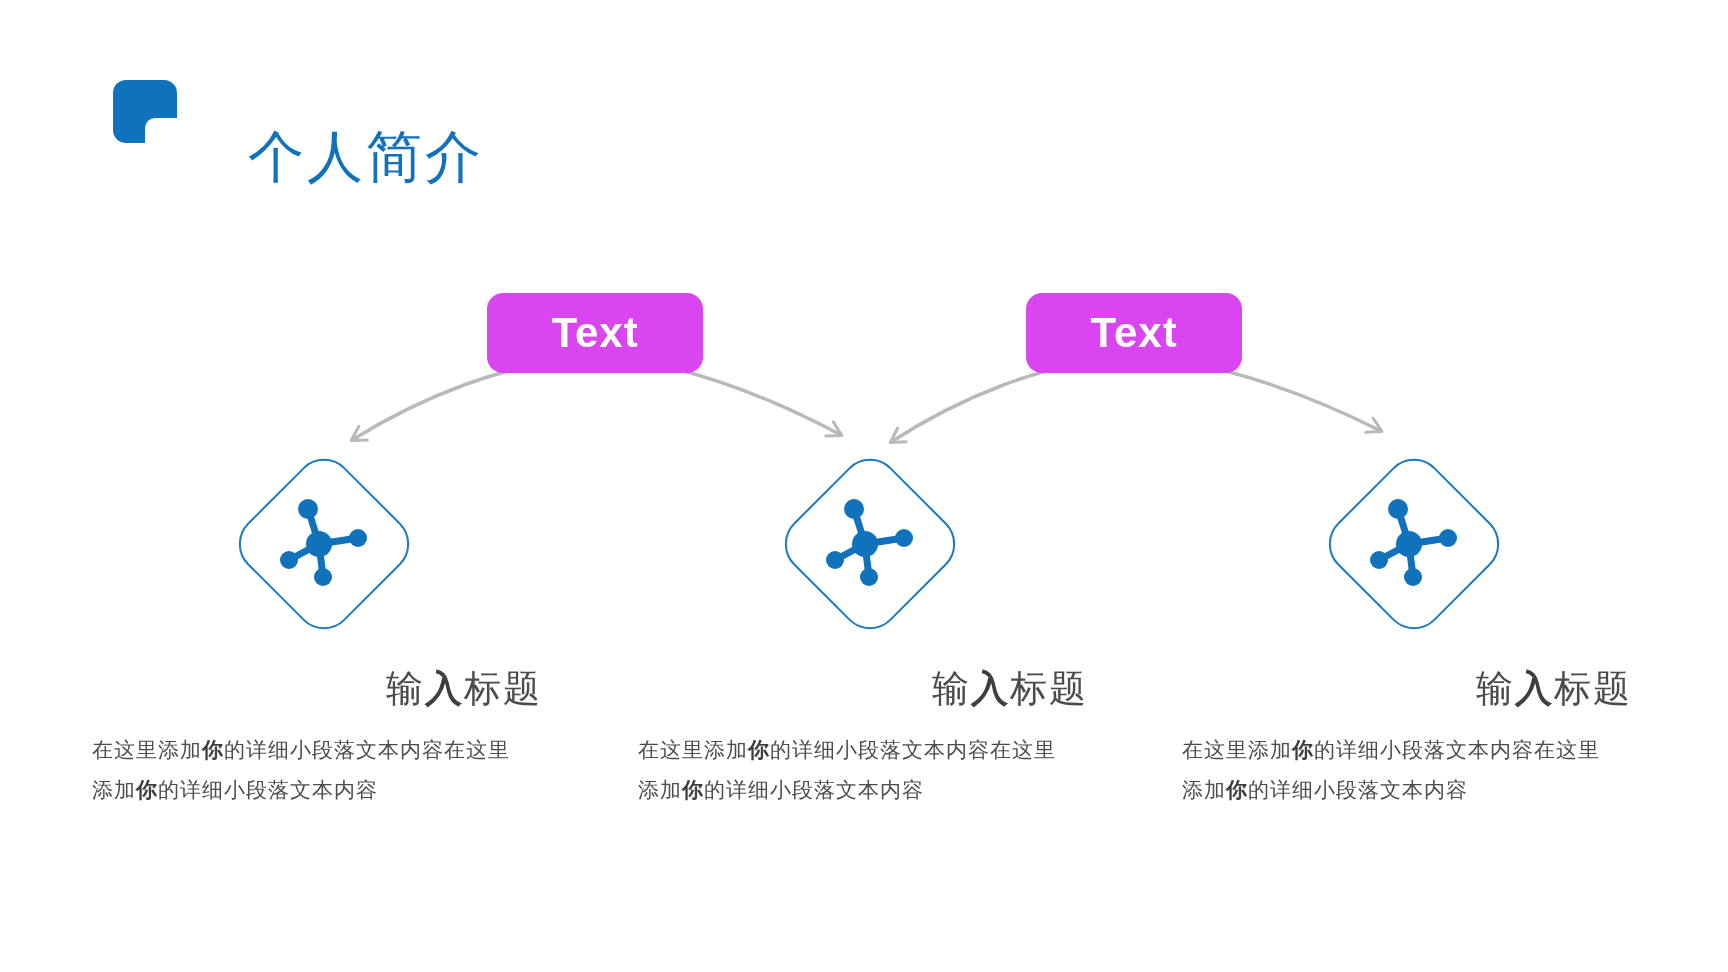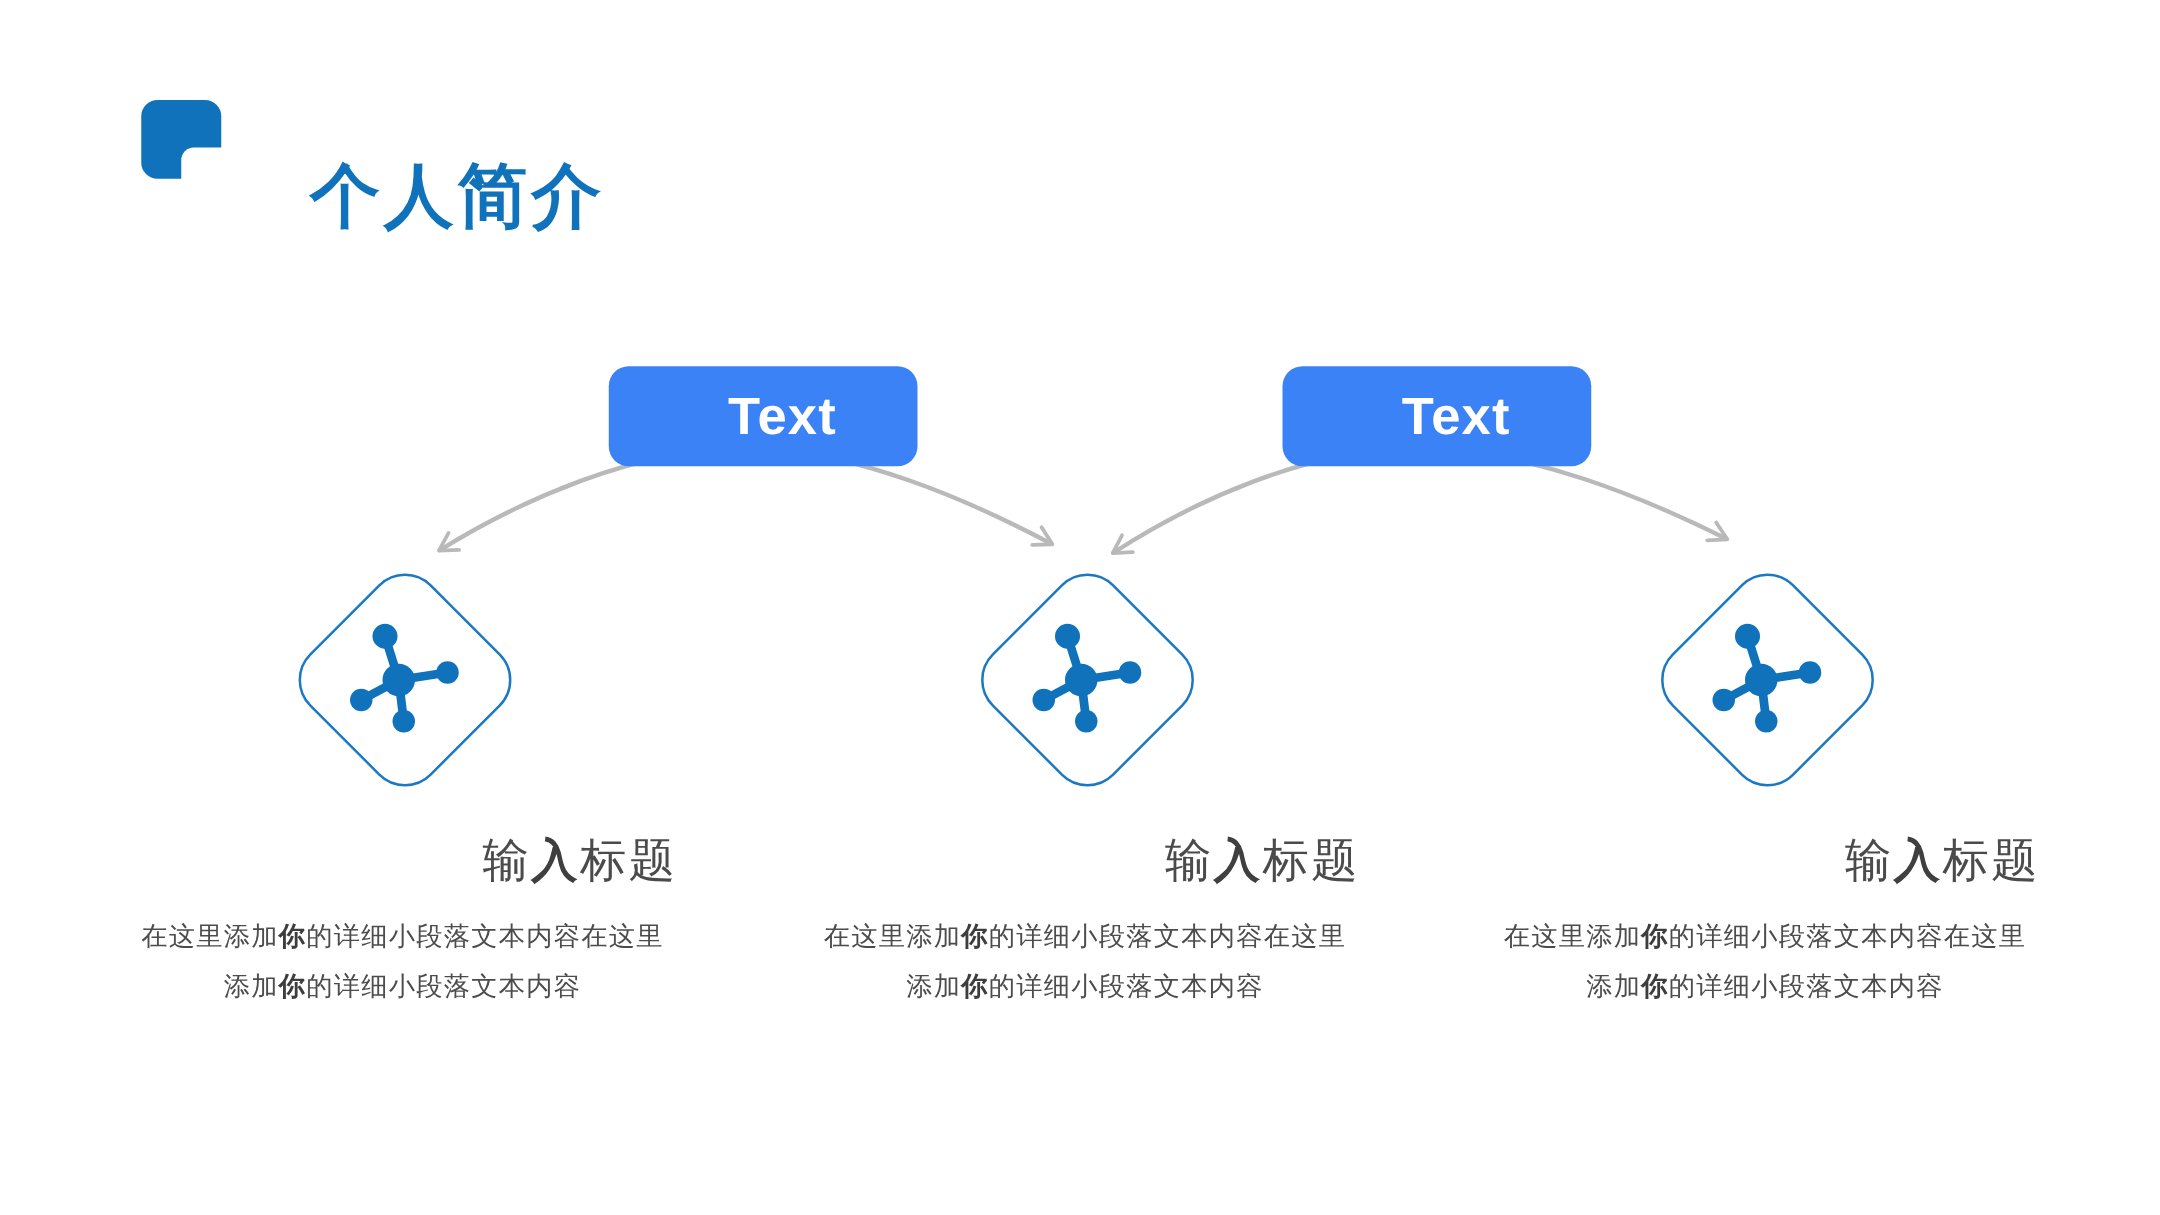--- a/index.html
+++ b/index.html
@@ -12,29 +12,29 @@
   .logo {
     position:absolute; left:113px; top:80px; width:64px; height:63px;
     background:#1172BC; border-radius:13px;
   }
   .logo-notch {
     position:absolute; right:-2px; bottom:-2px; width:34px; height:27px;
     background:#ffffff; border-top-left-radius:10px;
   }
   .slide-title {
     position:absolute; left:248px; top:120px;
-    font-size:56px; font-weight:700; letter-spacing:3px; color:#1172BC;
+    font-size:56px; font-weight:400; letter-spacing:3px; color:#1172BC;
   }
 
   
   .text-btn {
     position:absolute; top:293px; width:216px; height:80px;
-    background:#3b82f6; border-radius:16px; z-index:3;
+    background:#d946ef; border-radius:16px; z-index:3;
     display:flex; align-items:center; justify-content:center;
-    color:#ffffff; font-size:42px; font-weight:bold; letter-spacing:1px;padding-left:31px;
+    color:#ffffff; font-size:42px; font-weight:bold; letter-spacing:1px;
   }
   .text-btn.b1 { left:487px; }
   .text-btn.b2 { left:1026px; }
 
   
   .arrows { position:absolute; left:0; top:0; z-index:2; }
 
   
   .diamond {
     position:absolute; width:134px; height:134px; top:475px;
@@ -54,21 +54,21 @@
   .col-heading {
     position:absolute; top:664px; width:440px; text-align:right;
     font-size:37px; color:#4b4b4b; letter-spacing:2px; font-weight:normal;
   }
   .col-heading .hv { font-weight:800; color:#3f3f3f; }
   .col-heading.h1 { left:102px; }
   .col-heading.h2 { left:648px; }
   .col-heading.h3 { left:1192px; }
 
   .col-body {
-    position:absolute; top:730px; width:460px; text-align:center;
+    position:absolute; top:730px; width:460px; 
     font-size:21px; line-height:40px; color:#4c4c4c; letter-spacing:1px;
   }
   .col-body .bv { font-weight:bold; color:#3d3d3d; }
   .col-body.p1 { left:92px; }
   .col-body.p2 { left:638px; }
   .col-body.p3 { left:1182px; }
 </style>
 </head>
 <body>
 

